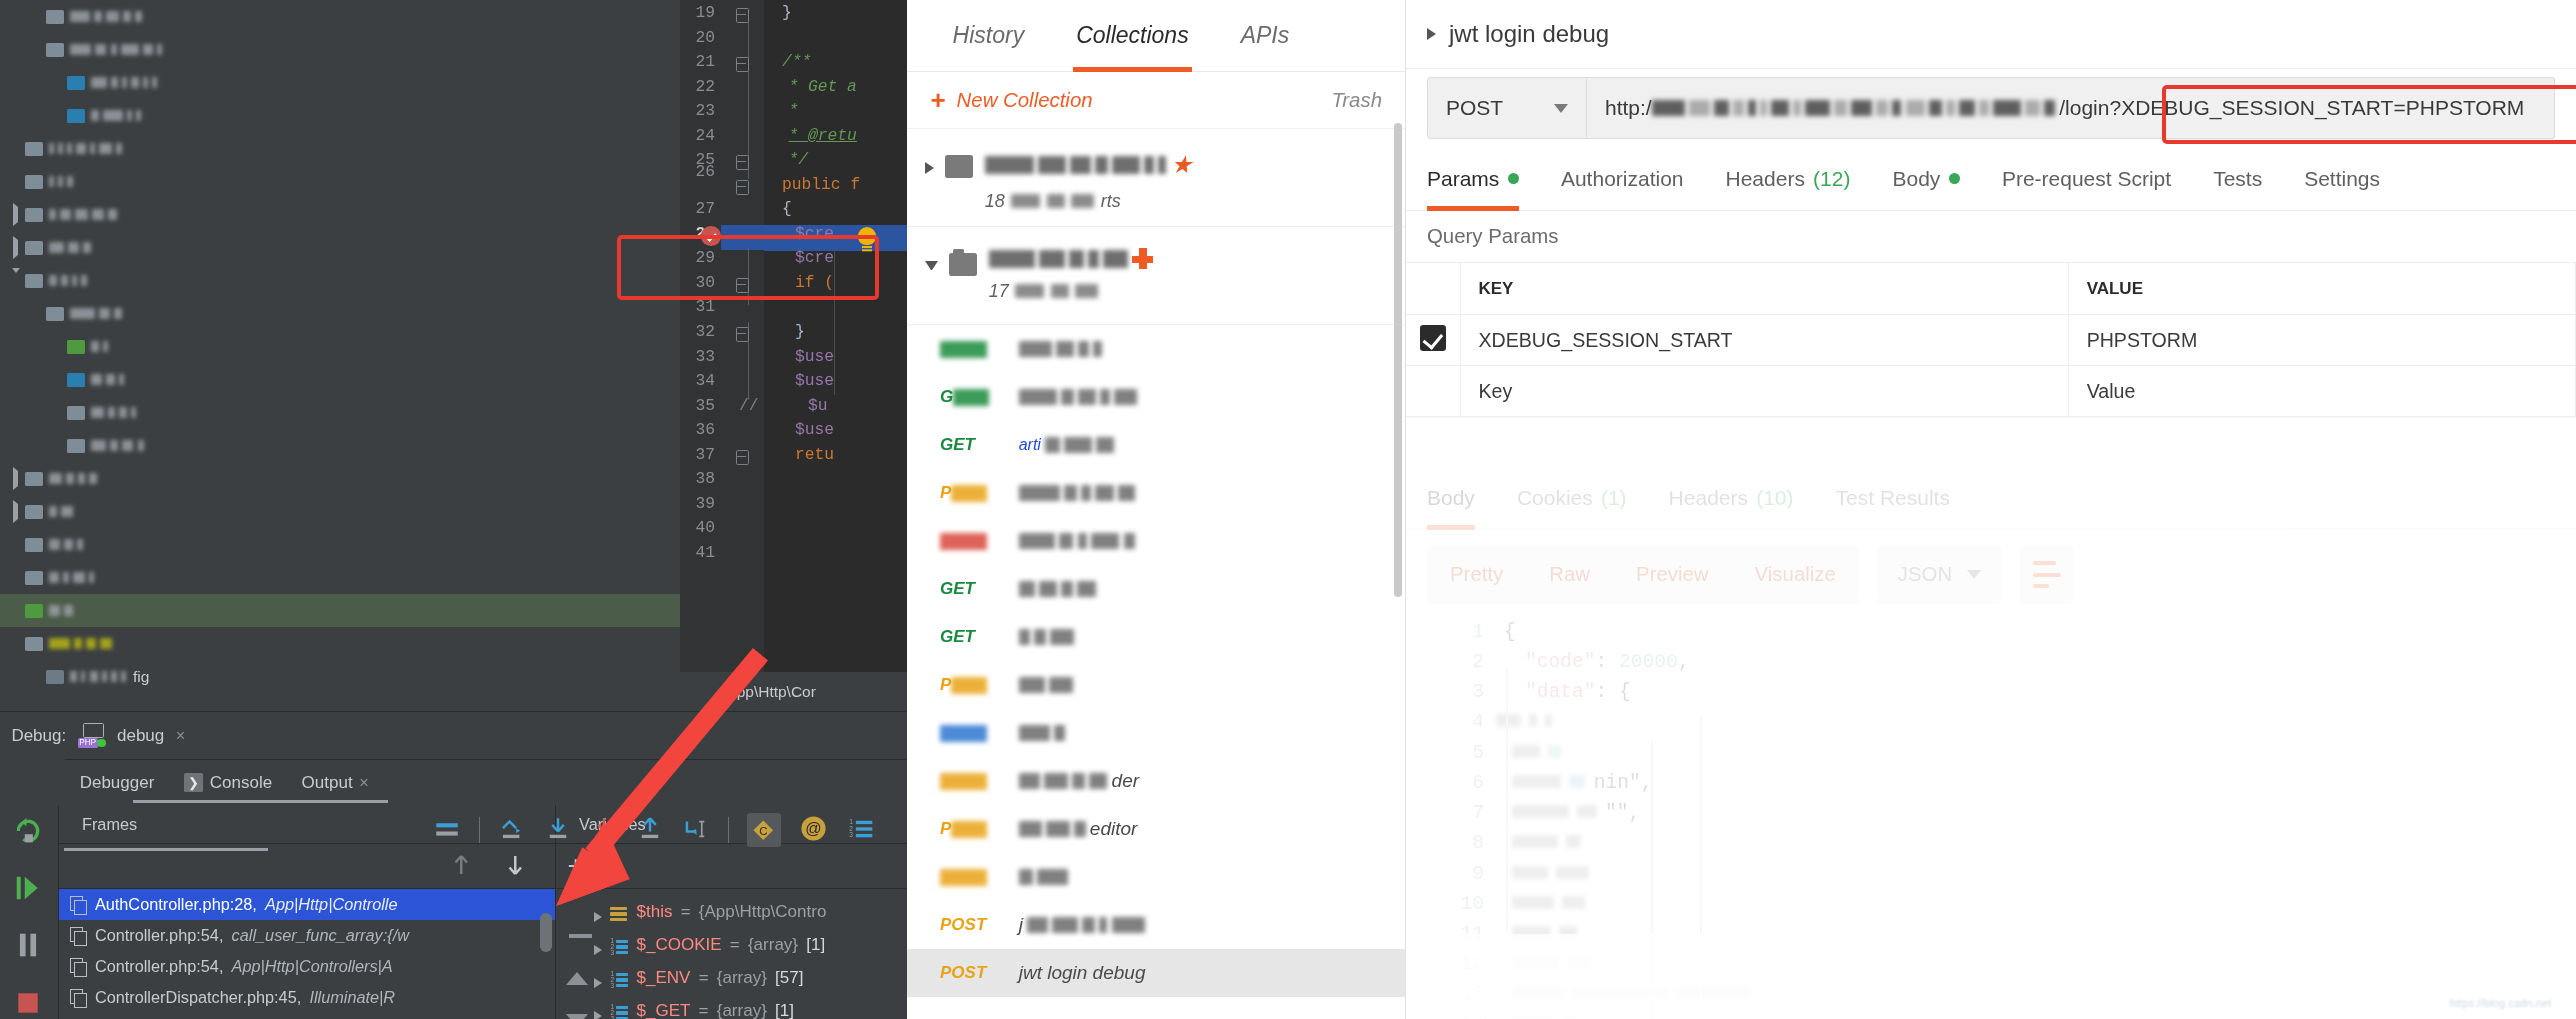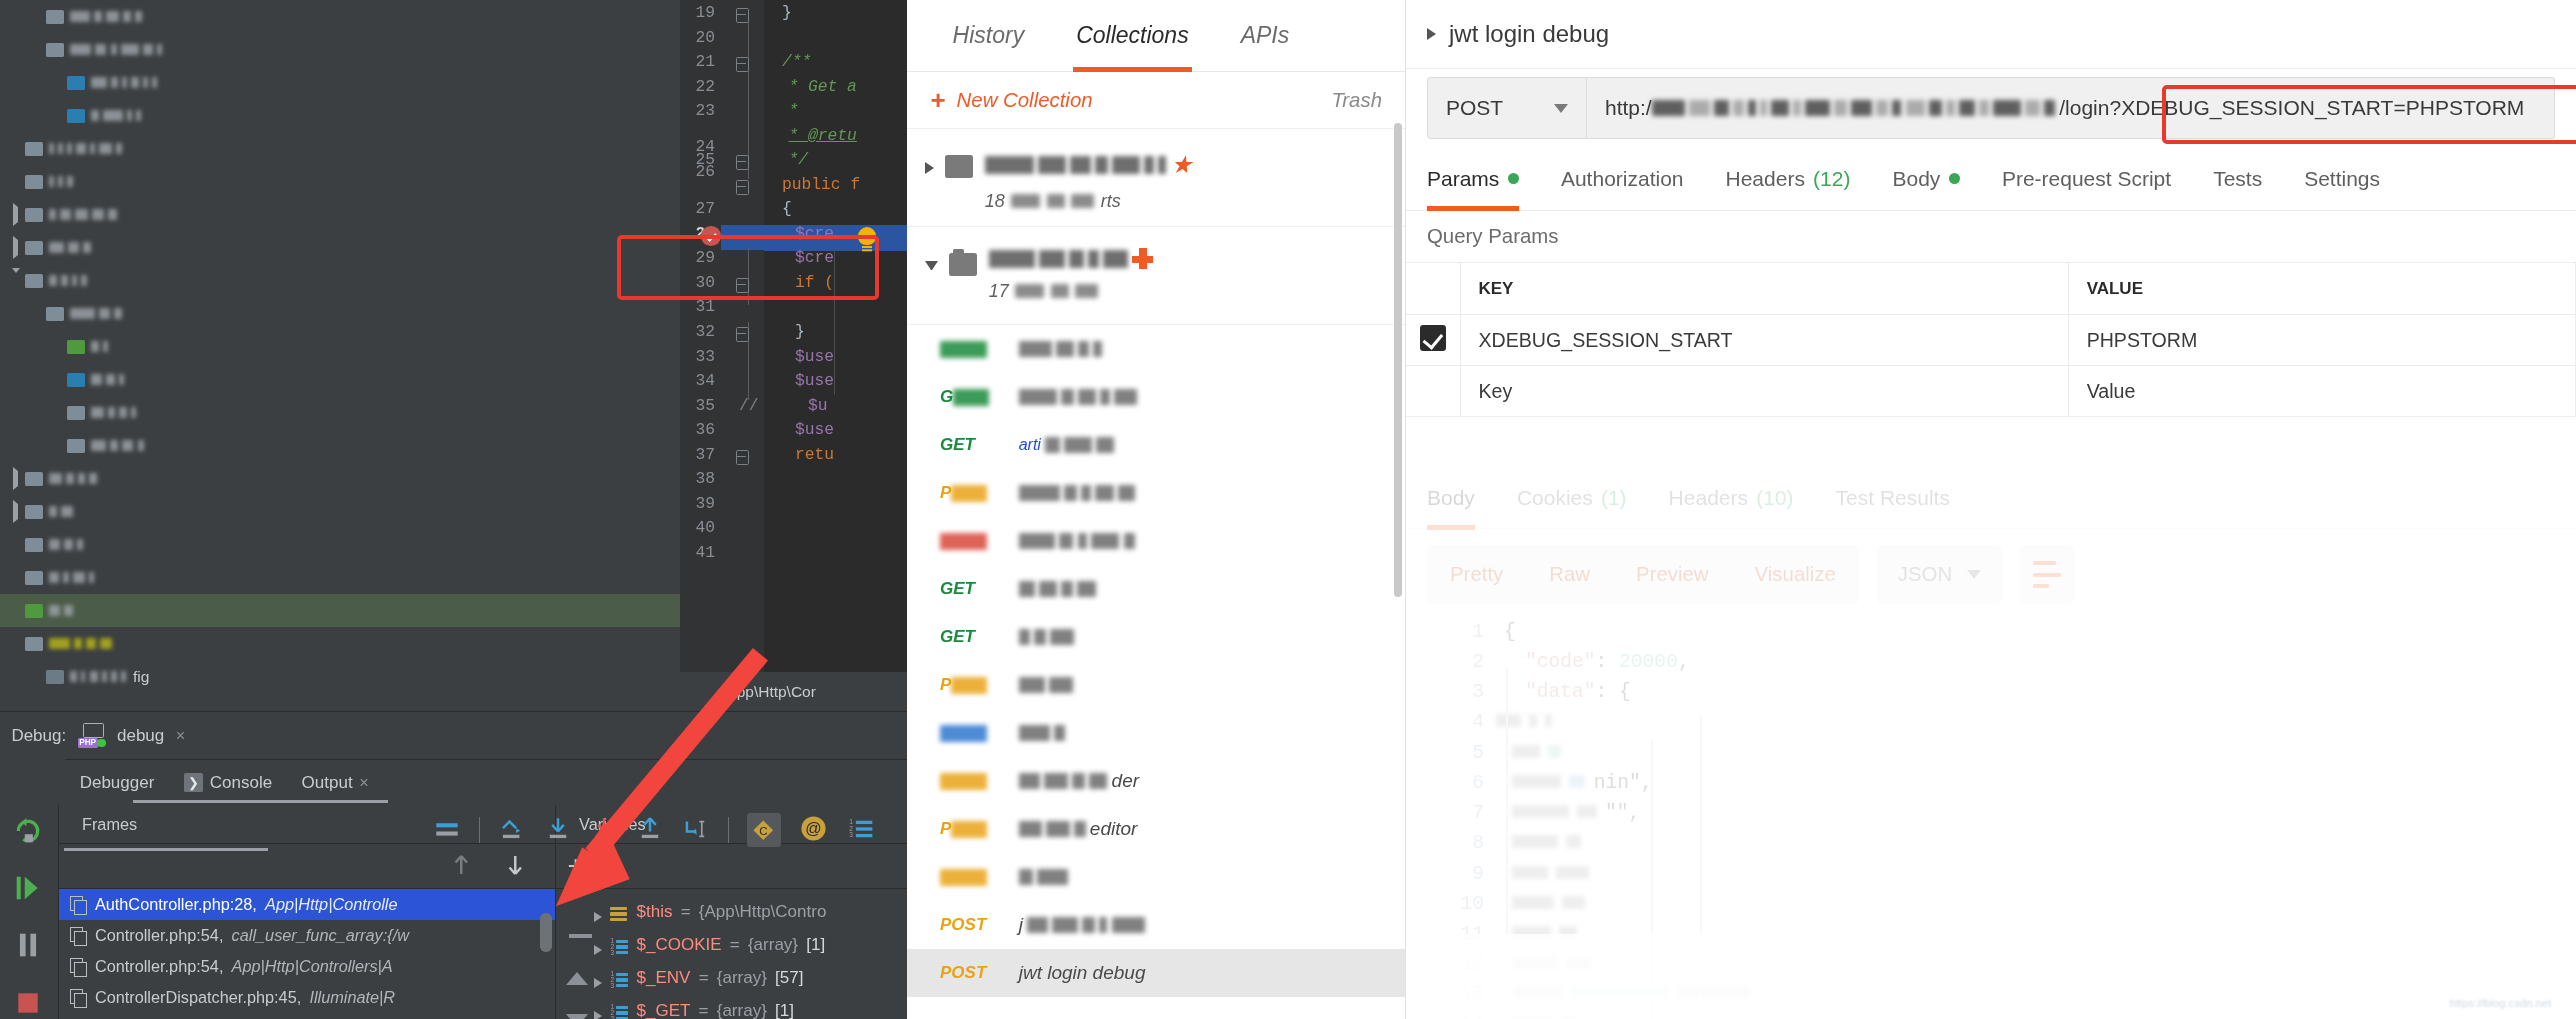--- a/index.html
+++ b/index.html
@@ -47,21 +47,21 @@
   .bulb:after{content:'';position:absolute;left:4.1px;bottom:-3.3px;width:9.8px;height:2.5px;background:#f0b400;box-shadow:0 3.3px 0 #f0b400;}
   .indentline { position:absolute; width:0.8px; background:#4a4d4f; }
   .bcrumb { position:absolute; left:680px; top:672px; width:227px; height:39px; background:#3c3f41; color:#c8ccd0; font-size:15.5px; display:flex; align-items:center; padding-left:42px; font-family:"Liberation Sans",sans-serif; }
   .hscroll { position:absolute; left:0; top:691px; width:588px; height:8.2px; background:#5c6164; border-radius:4.1px; }
 
   .redbox { position:absolute; border:4.1px solid #e8392f; border-radius:4.9px; pointer-events:none; }
 
   
   .dbg { position:absolute; left:0; top:711px; width:907px; height:309px; background:#3c3f41; border-top:0.8px solid #2b2b2b;}
   .dbg-title { height:47px; display:flex; align-items:center; padding-left:11.4px; color:#c8ccd0; font-size:17px; gap:11.4px; }
-  .php-ico { width:28px;height:24.5px;position:relative;display:inline-block;font-weight:bold; }
+  .php-ico { width:28px;height:24.5px;position:relative;display:inline-block; }
   .php-ico .b{position:absolute;left:4.9px;top:0;width:21px;height:14.7px;border:1.6px solid #a9b0b6;border-radius:1.6px;}
   .php-ico .p{position:absolute;left:0;bottom:0;background:#9a6fd6;color:#fff;font-size:8.2px;line-height:9.8px;padding:0 1.6px;border-radius:1.6px;font-family:"Liberation Sans",sans-serif;}
   .php-ico .g{position:absolute;right:0;bottom:0.8px;width:8.2px;height:8.2px;border-radius:50%;background:#3ec43e;}
   .tabund { position:absolute; height:3.3px; background:#9aa0a6; }
   .dbg-tabs { position:absolute; left:65px; top:47px; width:848px; height:46px; display:flex; align-items:center; gap:0px; border-top:0.8px solid #2b2b2b;}
   .dtab { color:#c8ccd0; font-size:17px; padding:0 14.7px; display:flex; align-items:center; gap:6.5px; }
   .dtab.on { }
   .conchev{display:inline-block;width:19.6px;height:19.6px;background:#6e7479;color:#e6e9ec;font-size:13px;line-height:19.6px;text-align:center;border-radius:1.6px;}
   .xcl { color:#8b9196; font-size:16.3px; }
   .lefttools { position:absolute; left:0; top:93px; width:59px; bottom:0; background:#3c3f41; border-right:0.8px solid #2b2b2b; }
@@ -416,21 +416,21 @@
           <div class="fold" style="top: 7.4px;">
             <span></span>
           </div>
           <div class="ln" style="top: 28px;">20</div>
           <div class="ln" style="top: 52px;">21</div>
           <div class="fold" style="top: 56px;">
             <span></span>
           </div>
           <div class="ln" style="top: 77px;">22</div>
           <div class="ln" style="top: 101px;">23</div>
-          <div class="ln" style="top: 137px;">24</div>
+          <div class="ln" style="top: 126px;">24</div>
           <div class="ln" style="top: 150px;">25</div>
           <div class="fold" style="top: 154px;">
             <span></span>
           </div>
           <div class="ln" style="top: 162px;">26</div>
           <div class="fold" style="top: 179px;">
             <span></span>
           </div>
           <div class="ln" style="top: 199px;">27</div>
           <div class="ln cur" style="top: 224px;">28</div>

